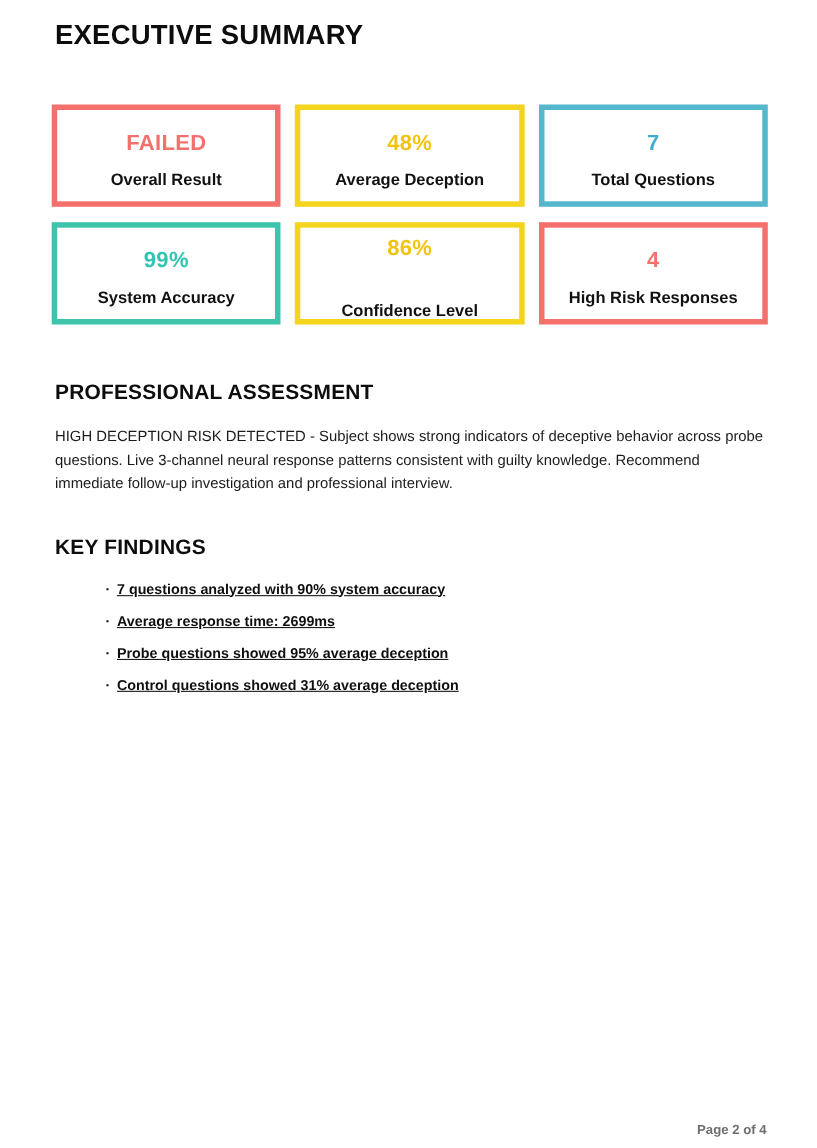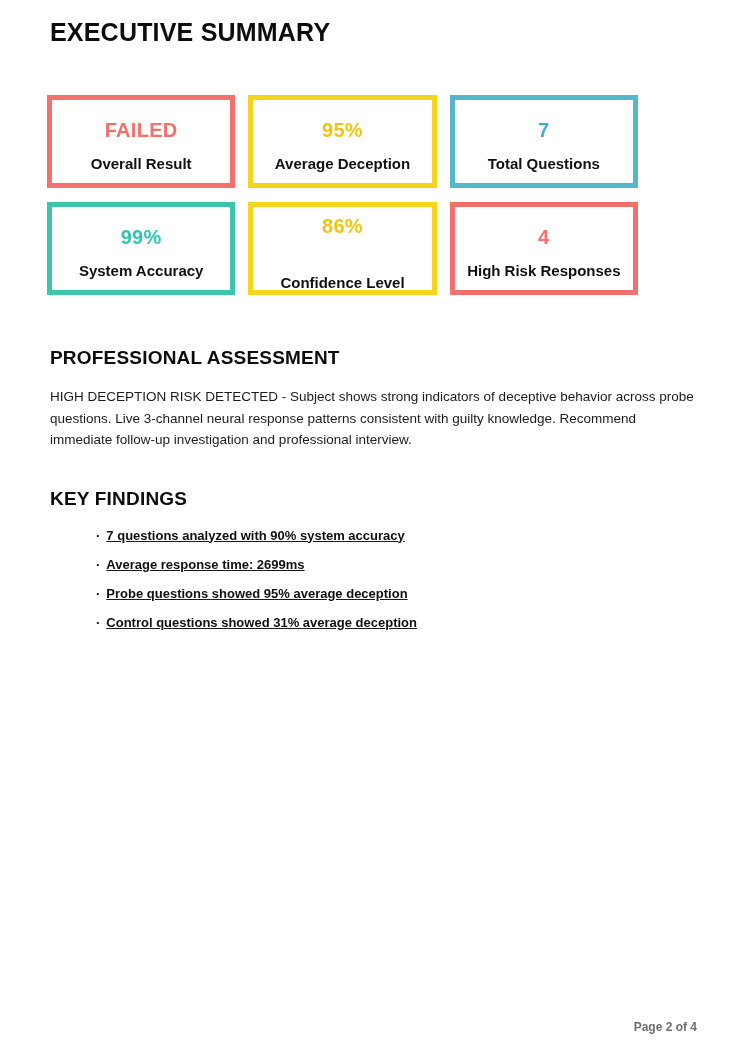--- a/index.html
+++ b/index.html
@@ -21,21 +21,21 @@
     color: #0d0d0d;
   }
 
   .cards-grid {
     margin: 47px 45px 0 47px;
     display: grid;
     grid-template-columns: repeat(3, 1fr);
     grid-auto-rows: 93px;
     column-gap: 13px;
     row-gap: 14px;
-    width: 591px;
+    width: 651px;
   }
   .metric-card {
     border: 5px solid #ccc;
     background: #ffffff;
     display: flex;
     flex-direction: column;
     align-items: center;
     justify-content: center;
     padding-top: 8px;
     gap: 13px;
@@ -103,21 +103,21 @@
 <div class="page">
 
   <h1 class="doc-title">EXECUTIVE SUMMARY</h1>
 
   <div class="cards-grid">
     <div class="metric-card" style="border-color: rgb(244, 112, 109);">
       <div class="card-value" style="color: rgb(244, 112, 109);">FAILED</div>
       <div class="card-label">Overall Result</div>
     </div>
     <div class="metric-card" style="border-color: rgb(244, 212, 29);">
-      <div class="card-value" style="color: rgb(241, 196, 15);">95%</div>
+      <div class="card-value" style="color: rgb(241, 196, 15);">48%</div>
       <div class="card-label">Average Deception</div>
     </div>
     <div class="metric-card" style="border-color: rgb(85, 183, 203);">
       <div class="card-value" style="color: rgb(63, 174, 206);">7</div>
       <div class="card-label">Total Questions</div>
     </div>
     <div class="metric-card" style="border-color: rgb(62, 196, 172);">
       <div class="card-value" style="color: rgb(47, 197, 176);">99%</div>
       <div class="card-label">System Accuracy</div>
     </div>

